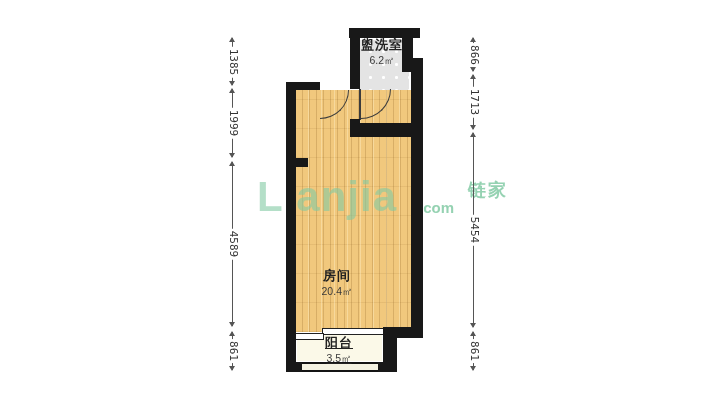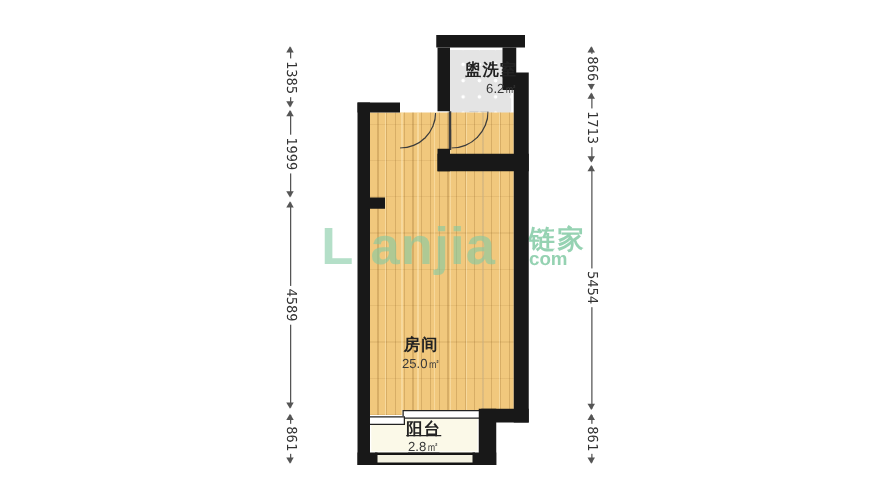--- a/index.html
+++ b/index.html
@@ -28,21 +28,21 @@
   }
   .floor-balcony{
     z-index:1;
     background:#fbf9e8;
     border:1px solid #ffffff;
   }
 
   
   .wm{z-index:2;font-weight:bold;line-height:1;white-space:nowrap;}
   .wm-en{left:257px;top:176px;font-size:42px;letter-spacing:1px;color:rgba(130,202,164,0.60);}
-  .wm-cn{left:423px;top:181px;font-size:21px;letter-spacing:2px;color:rgba(130,202,164,0.85);}
+  .wm-cn{left:423px;top:181px;font-size:18px;letter-spacing:2px;color:rgba(130,202,164,0.85);padding-left:45px;}
   .wm-com{left:419px;top:200px;font-size:15px;color:rgba(130,202,164,0.85);}
 
   
   .door-arc{
     z-index:3;background:transparent;
     border-right:1.5px solid #3c3c3c;border-bottom:1.5px solid #3c3c3c;
     border-bottom-right-radius:100%;
   }
   .door-leaf{z-index:3;width:2px;background:#3c3c3c;}
   .window-bottom{
@@ -100,31 +100,31 @@
   <div class="wall" style="left:411px;top:72px;width:12px;height:266px;"></div>
   <div class="wall" style="left:350px;top:123px;width:73px;height:14px;"></div>
   <div class="wall" style="left:286px;top:82px;width:34px;height:8px;"></div>
   <div class="wall" style="left:286px;top:82px;width:10px;height:290px;"></div>
   <div class="wall" style="left:295px;top:158px;width:13px;height:9px;"></div>
   <div class="wall" style="left:385px;top:327px;width:38px;height:11px;"></div>
   <div class="wall" style="left:383px;top:327px;width:14px;height:45px;"></div>
   <div class="wall" style="left:286px;top:362px;width:16px;height:10px;"></div>
   <div class="wall" style="left:378px;top:362px;width:19px;height:10px;"></div>
 
-  <div class="room-label" style="left:350px;top:49px;width:64px;text-align:right;">
+  <div class="room-label" style="left:350px;top:38px;width:64px;">
     <span class="room-name">盥洗室</span>
     <span class="room-area">6.2㎡</span>
   </div>
   <div class="room-label" style="left:300px;top:269px;width:74px;">
     <span class="room-name">房间</span>
-    <span class="room-area">25.0㎡</span>
+    <span class="room-area">20.4㎡</span>
   </div>
   <div class="room-label" style="left:302px;top:336px;width:74px;text-decoration:underline;">
     <span class="room-name">阳台</span>
-    <span class="room-area">2.8㎡</span>
+    <span class="room-area">3.5㎡</span>
   </div>
 
   <div class="dim" style="left:226px;top:37px;height:49px;">
     <div class="dim-line"></div>
     <div class="dim-arrow up"></div>
     <div class="dim-arrow down"></div>
     <div class="dim-label">1385</div>
   </div>
   <div class="dim" style="left:226px;top:88px;height:70px;">
     <div class="dim-line"></div>

